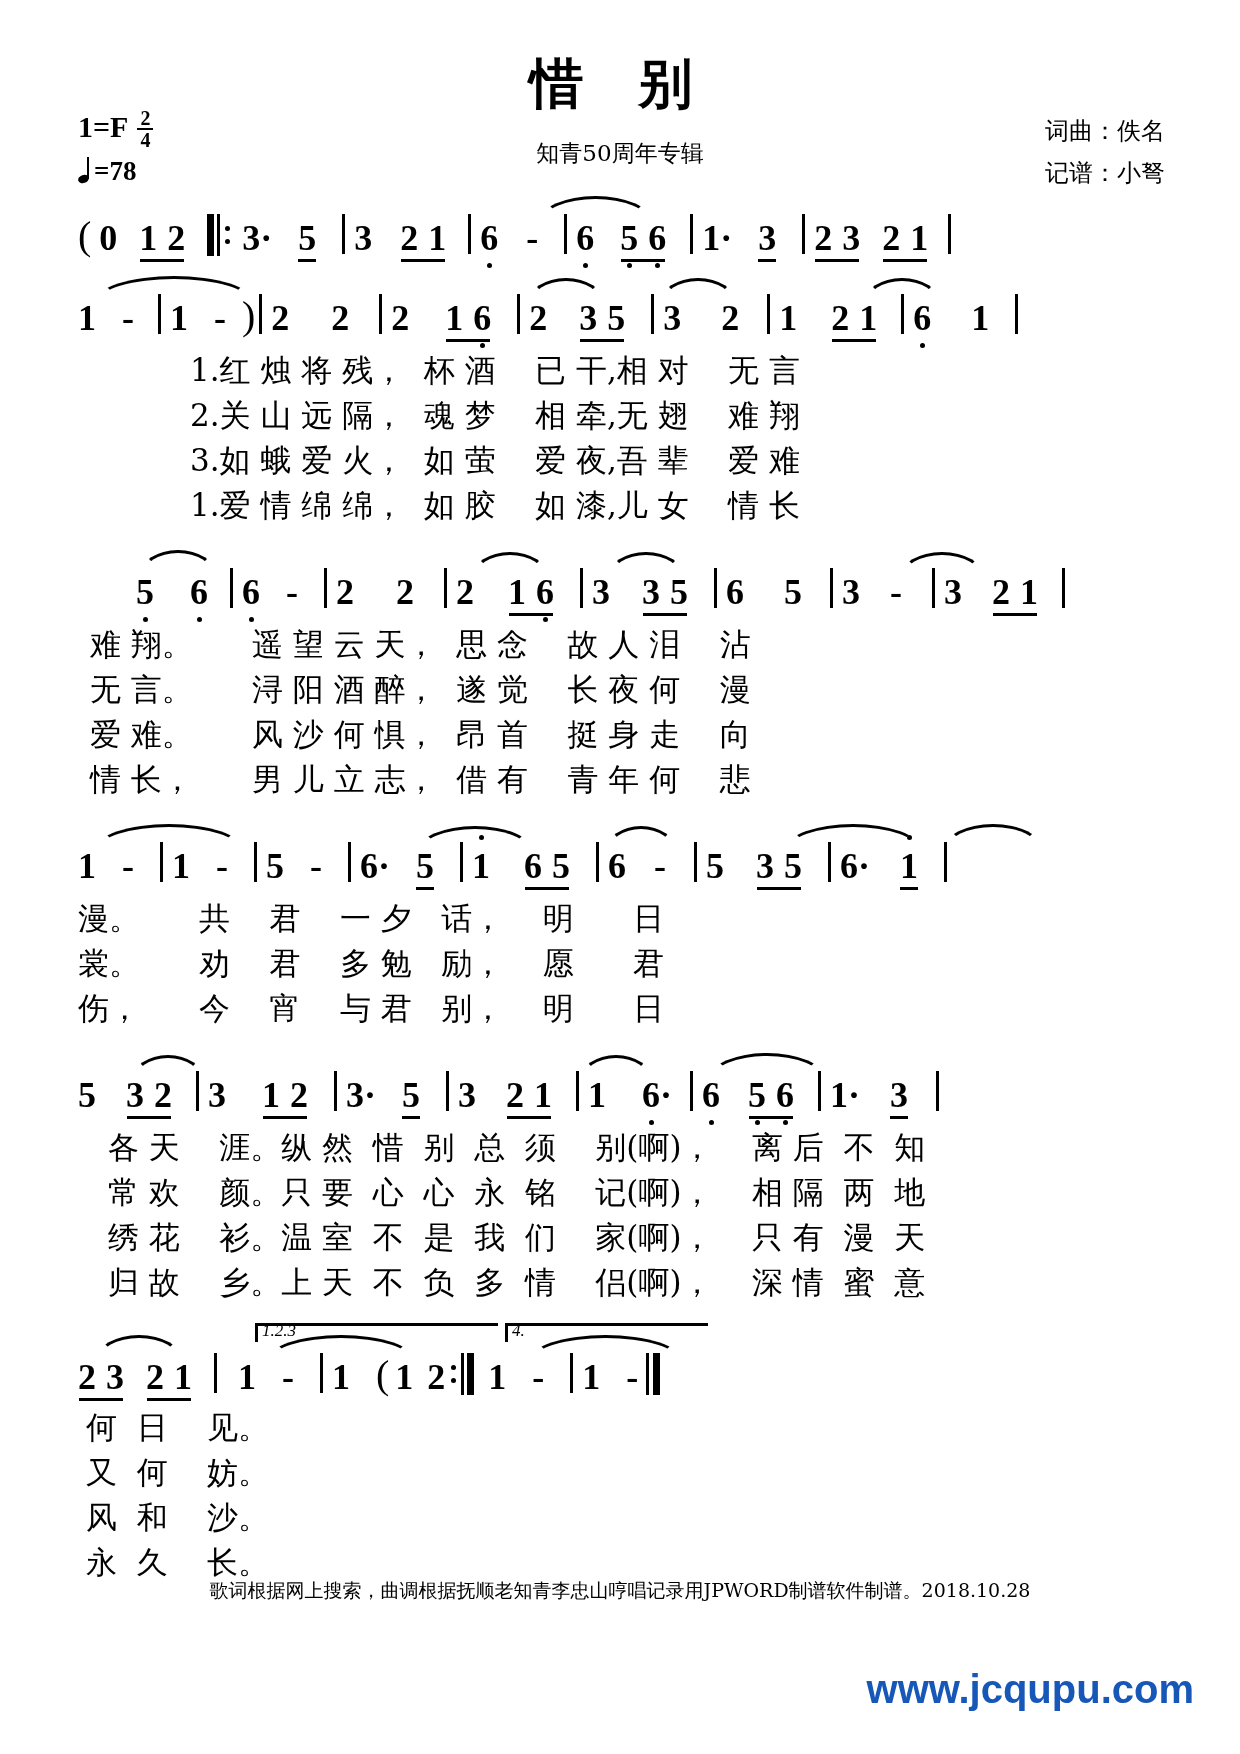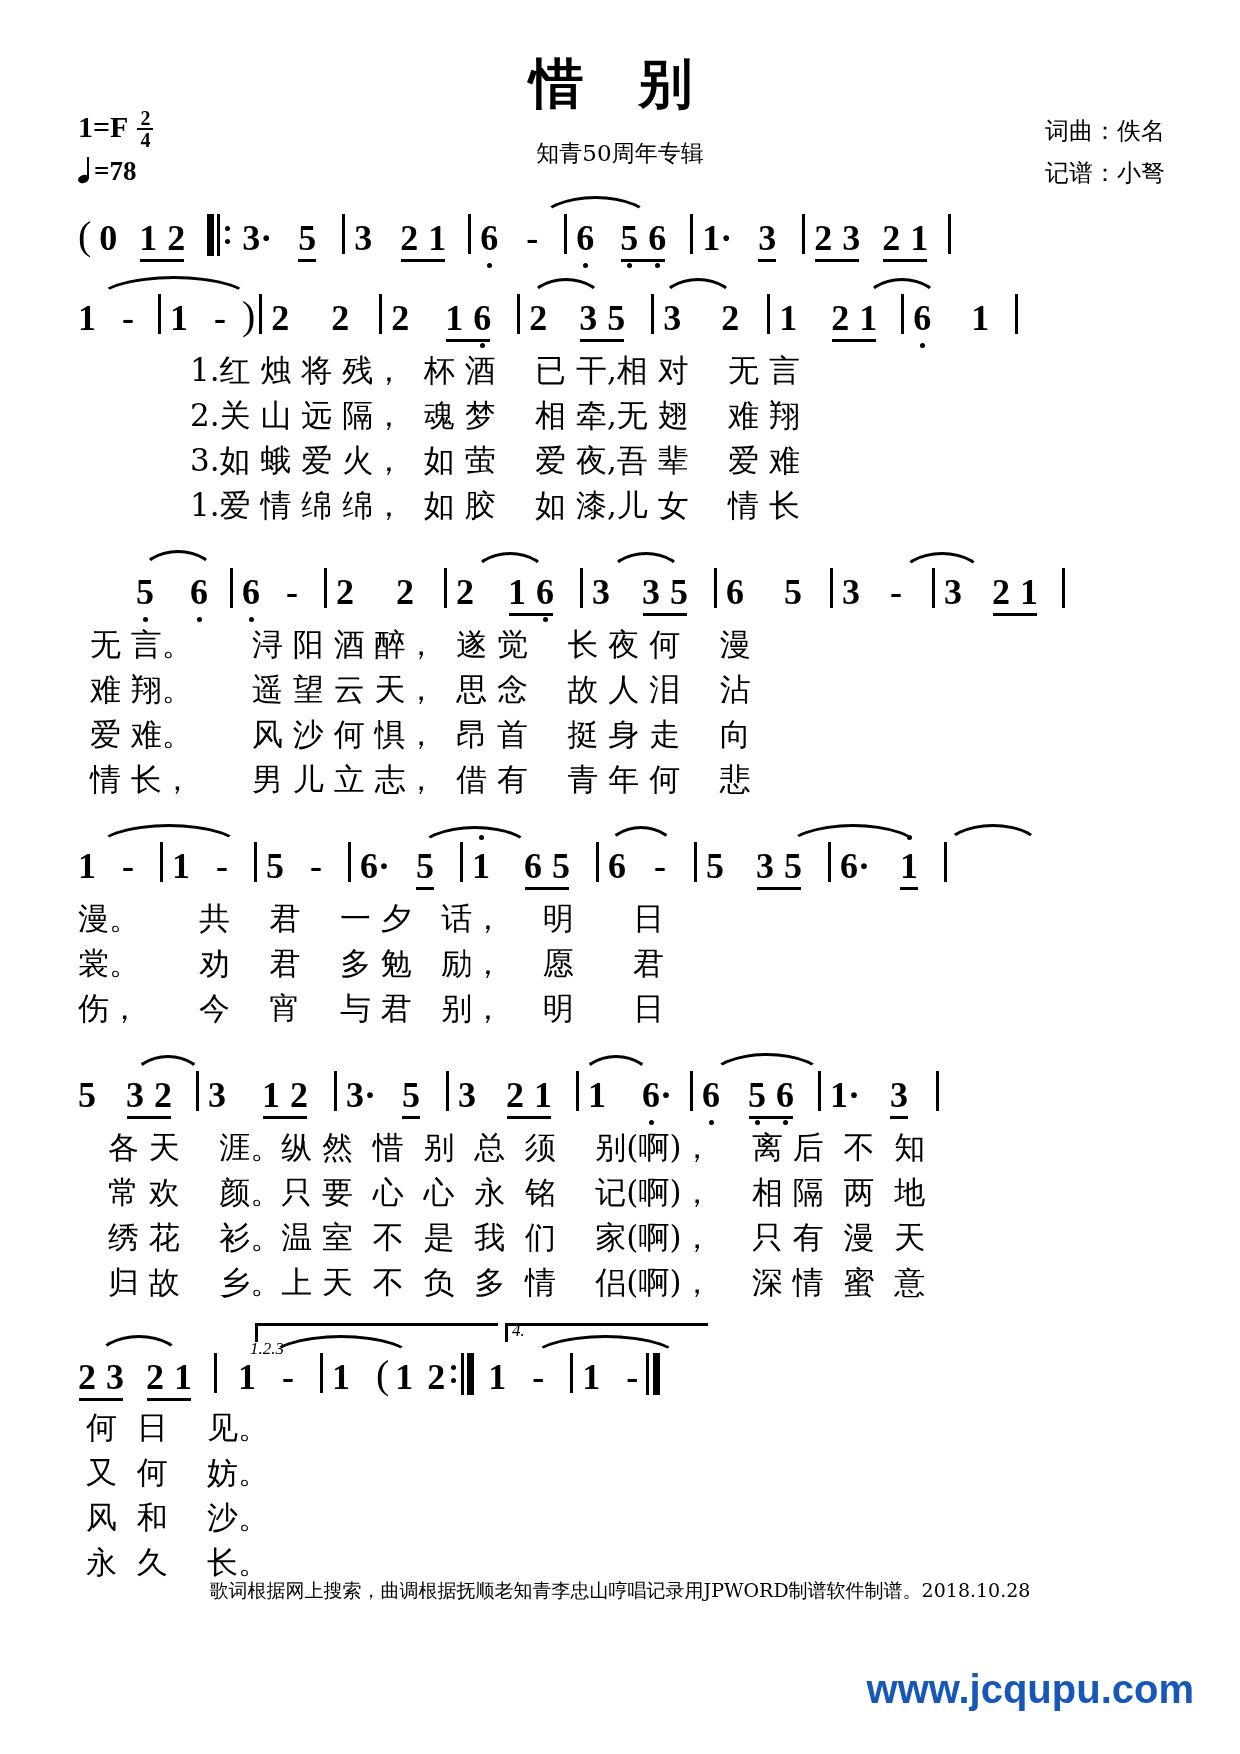--- a/index.html
+++ b/index.html
@@ -285,22 +285,22 @@
       <span class="bar" style="margin-left:30px;"></span>
       <span class="nt">3</span>
       <span class="beam" style="margin-left:30px;">
         <span class="nt">2</span>
         <span class="nt" style="margin-left:10px;">1</span>
       </span>
       <span class="bar" style="margin-left:24px;"></span>
     </div>
 
     <div class="lyrics" style="margin-top:12px;padding-left:90px;">
+      <div class="lyricline">难 翔。      遥 望 云 天，  思 念    故 人 泪    沾</div>
       <div class="lyricline">无 言。      浔 阳 酒 醉，  遂 觉    长 夜 何    漫</div>
-      <div class="lyricline">难 翔。      遥 望 云 天，  思 念    故 人 泪    沾</div>
       <div class="lyricline">爱 难。      风 沙 何 惧，  昂 首    挺 身 走    向</div>
       <div class="lyricline">情 长，      男 儿 立 志，  借 有    青 年 何    悲</div>
     </div>
   </div>
 
   <div class="system" style="margin-top:18px;">
     <div class="slur" style="left:96px;top:4px;width:140px;"></div>
     <div class="slur" style="left:418px;top:6px;width:108px;"></div>
     <div class="slur" style="left:606px;top:6px;width:64px;"></div>
     <div class="slur" style="left:786px;top:4px;width:128px;"></div>
@@ -397,21 +397,21 @@
       <div class="lyricline">归 故    乡。上 天  不  负  多  情    侣(啊)，    深 情  蜜  意</div>
     </div>
   </div>
 
   <div class="system" style="margin-top:18px;">
     <div class="slur" style="left:96px;top:12px;width:80px;"></div>
     <div class="slur" style="left:268px;top:12px;width:140px;"></div>
     <div class="slur" style="left:530px;top:12px;width:145px;"></div>
 
     <div class="endbracket" style="left:255px;top:0px;width:240px;height:16px;"></div>
-    <div class="endlabel" style="left:250px;top:-2px;margin-top:18px;">1.2.3</div>
+    <div class="endlabel" style="left:262px;top:-2px;">1.2.3</div>
 
     <div class="endbracket" style="left:505px;top:0px;width:200px;height:16px;"></div>
     <div class="endlabel" style="left:512px;top:-2px;">4.</div>
 
     <div class="staffrow" style="height:72px;">
       <span class="beam">
         <span class="nt">2</span>
         <span class="nt" style="margin-left:10px;">3</span>
       </span>
       <span class="beam" style="margin-left:22px;">

